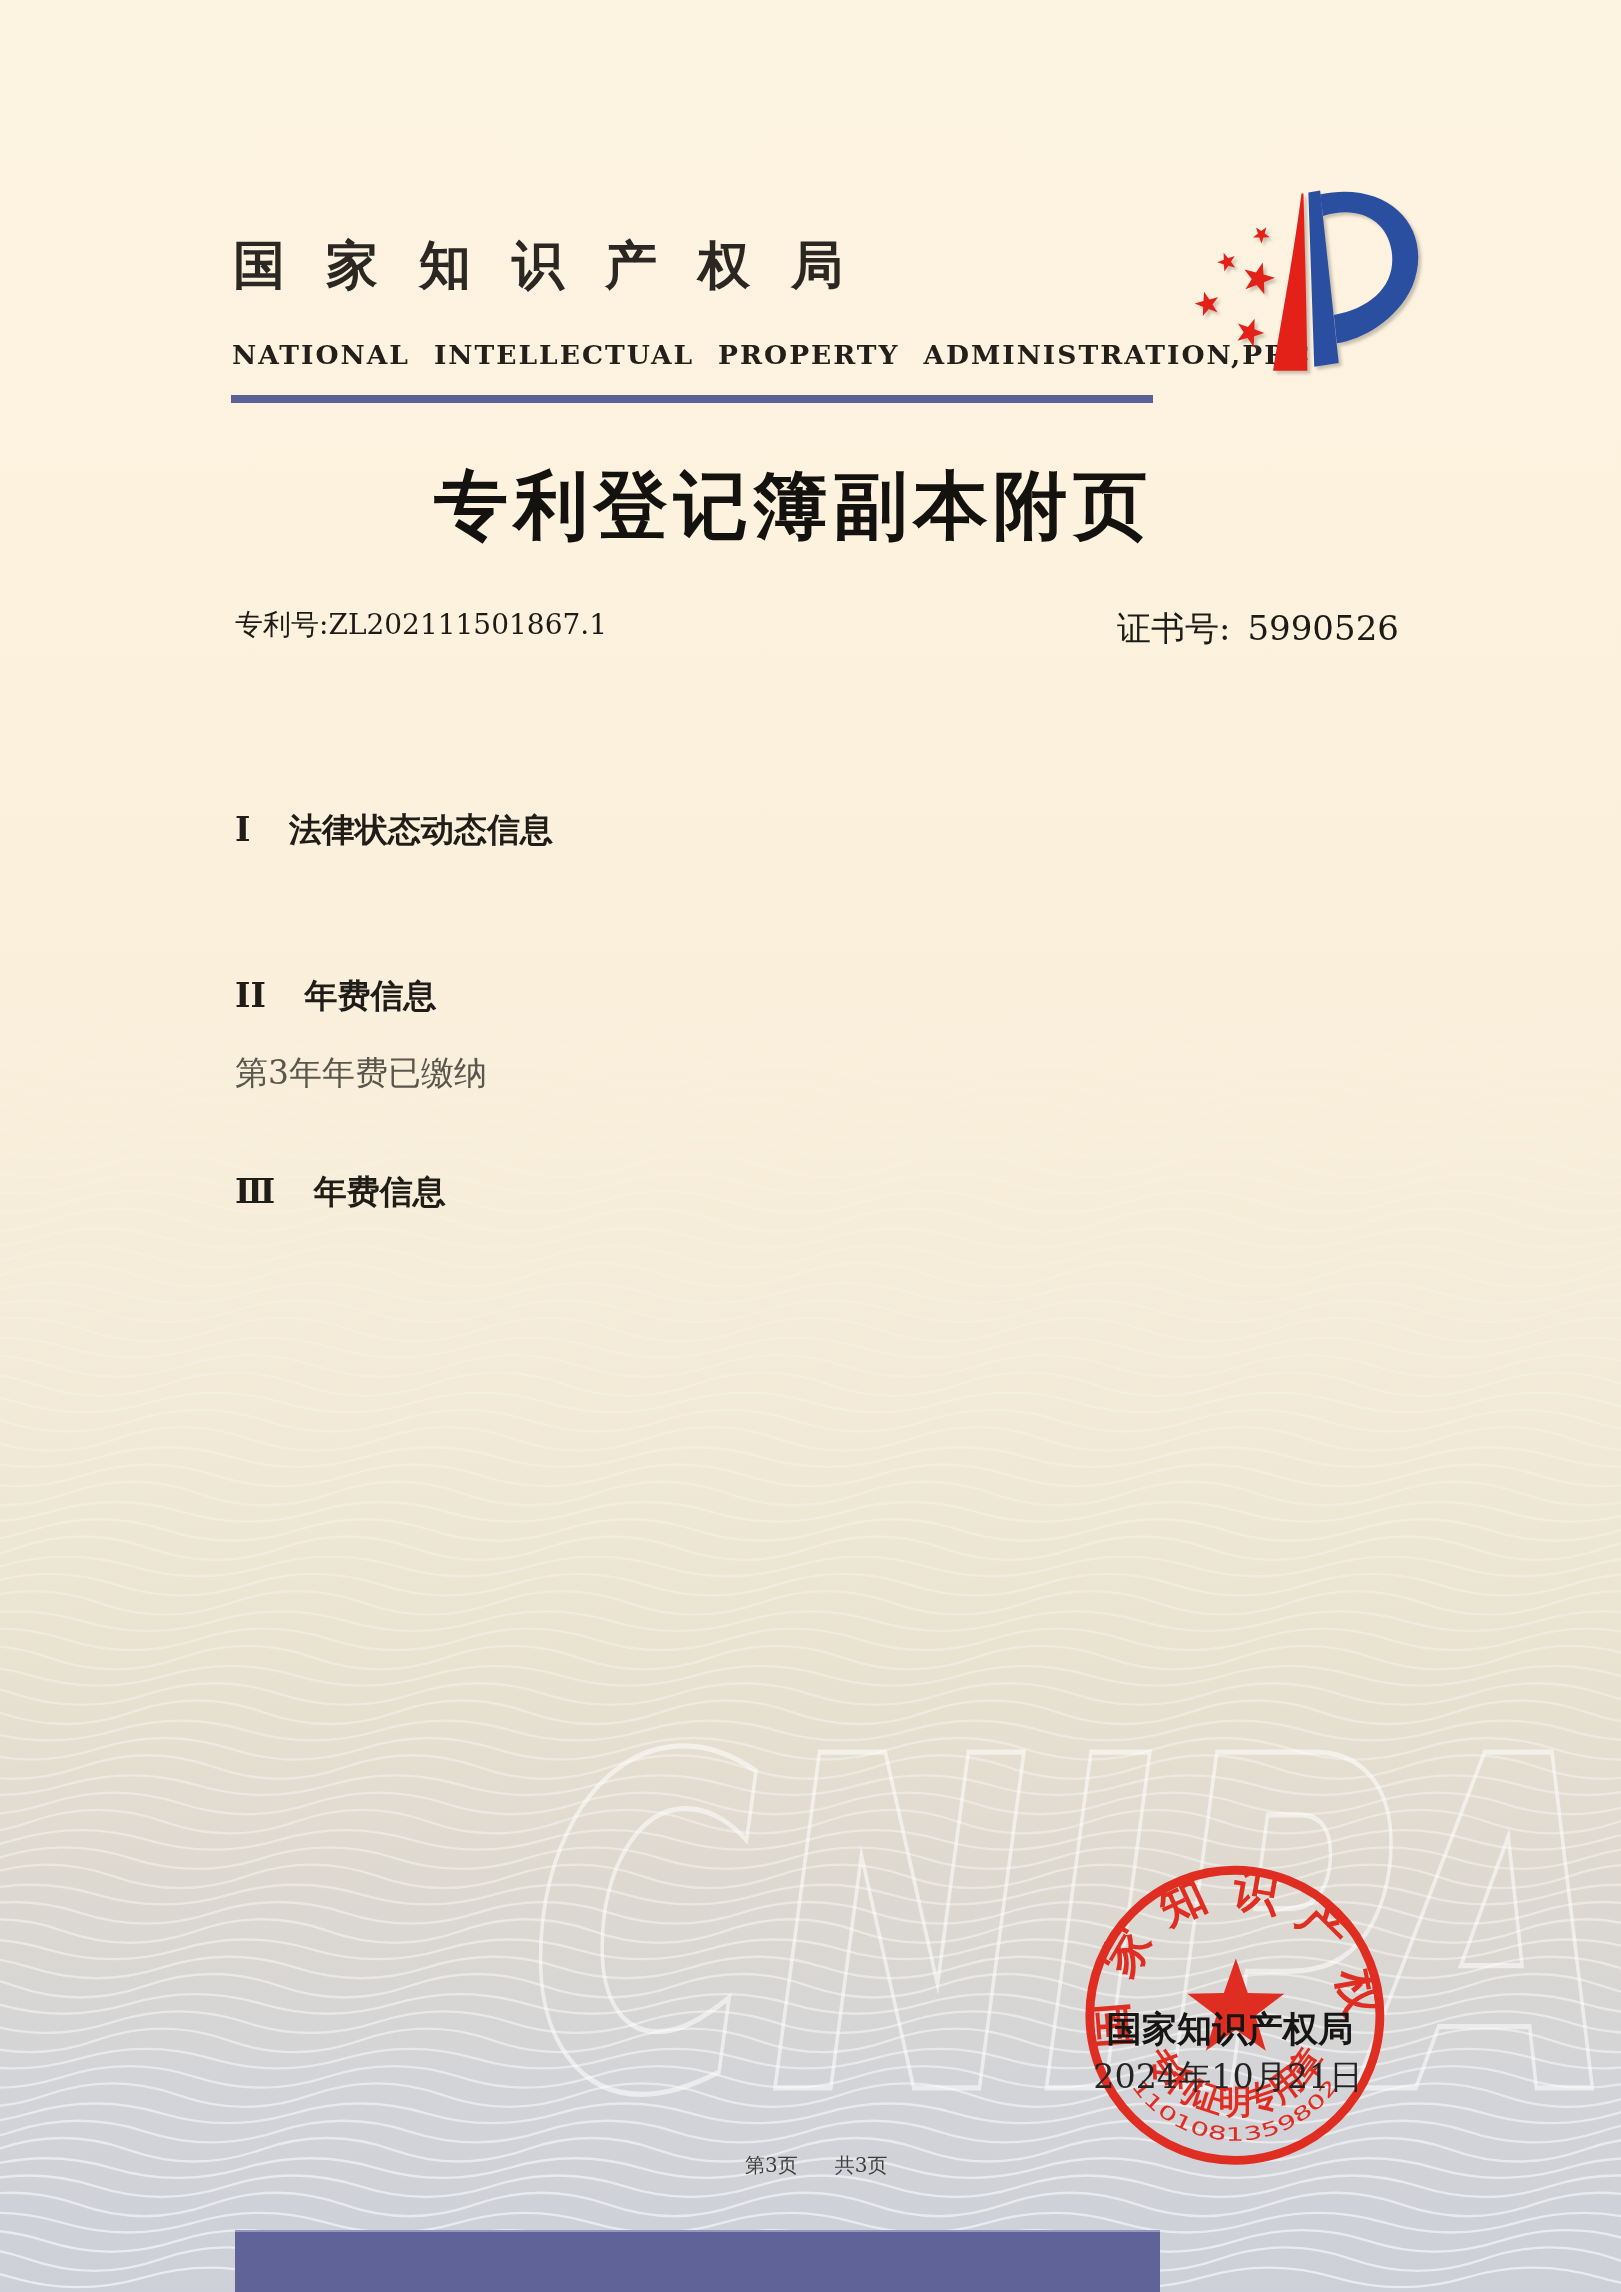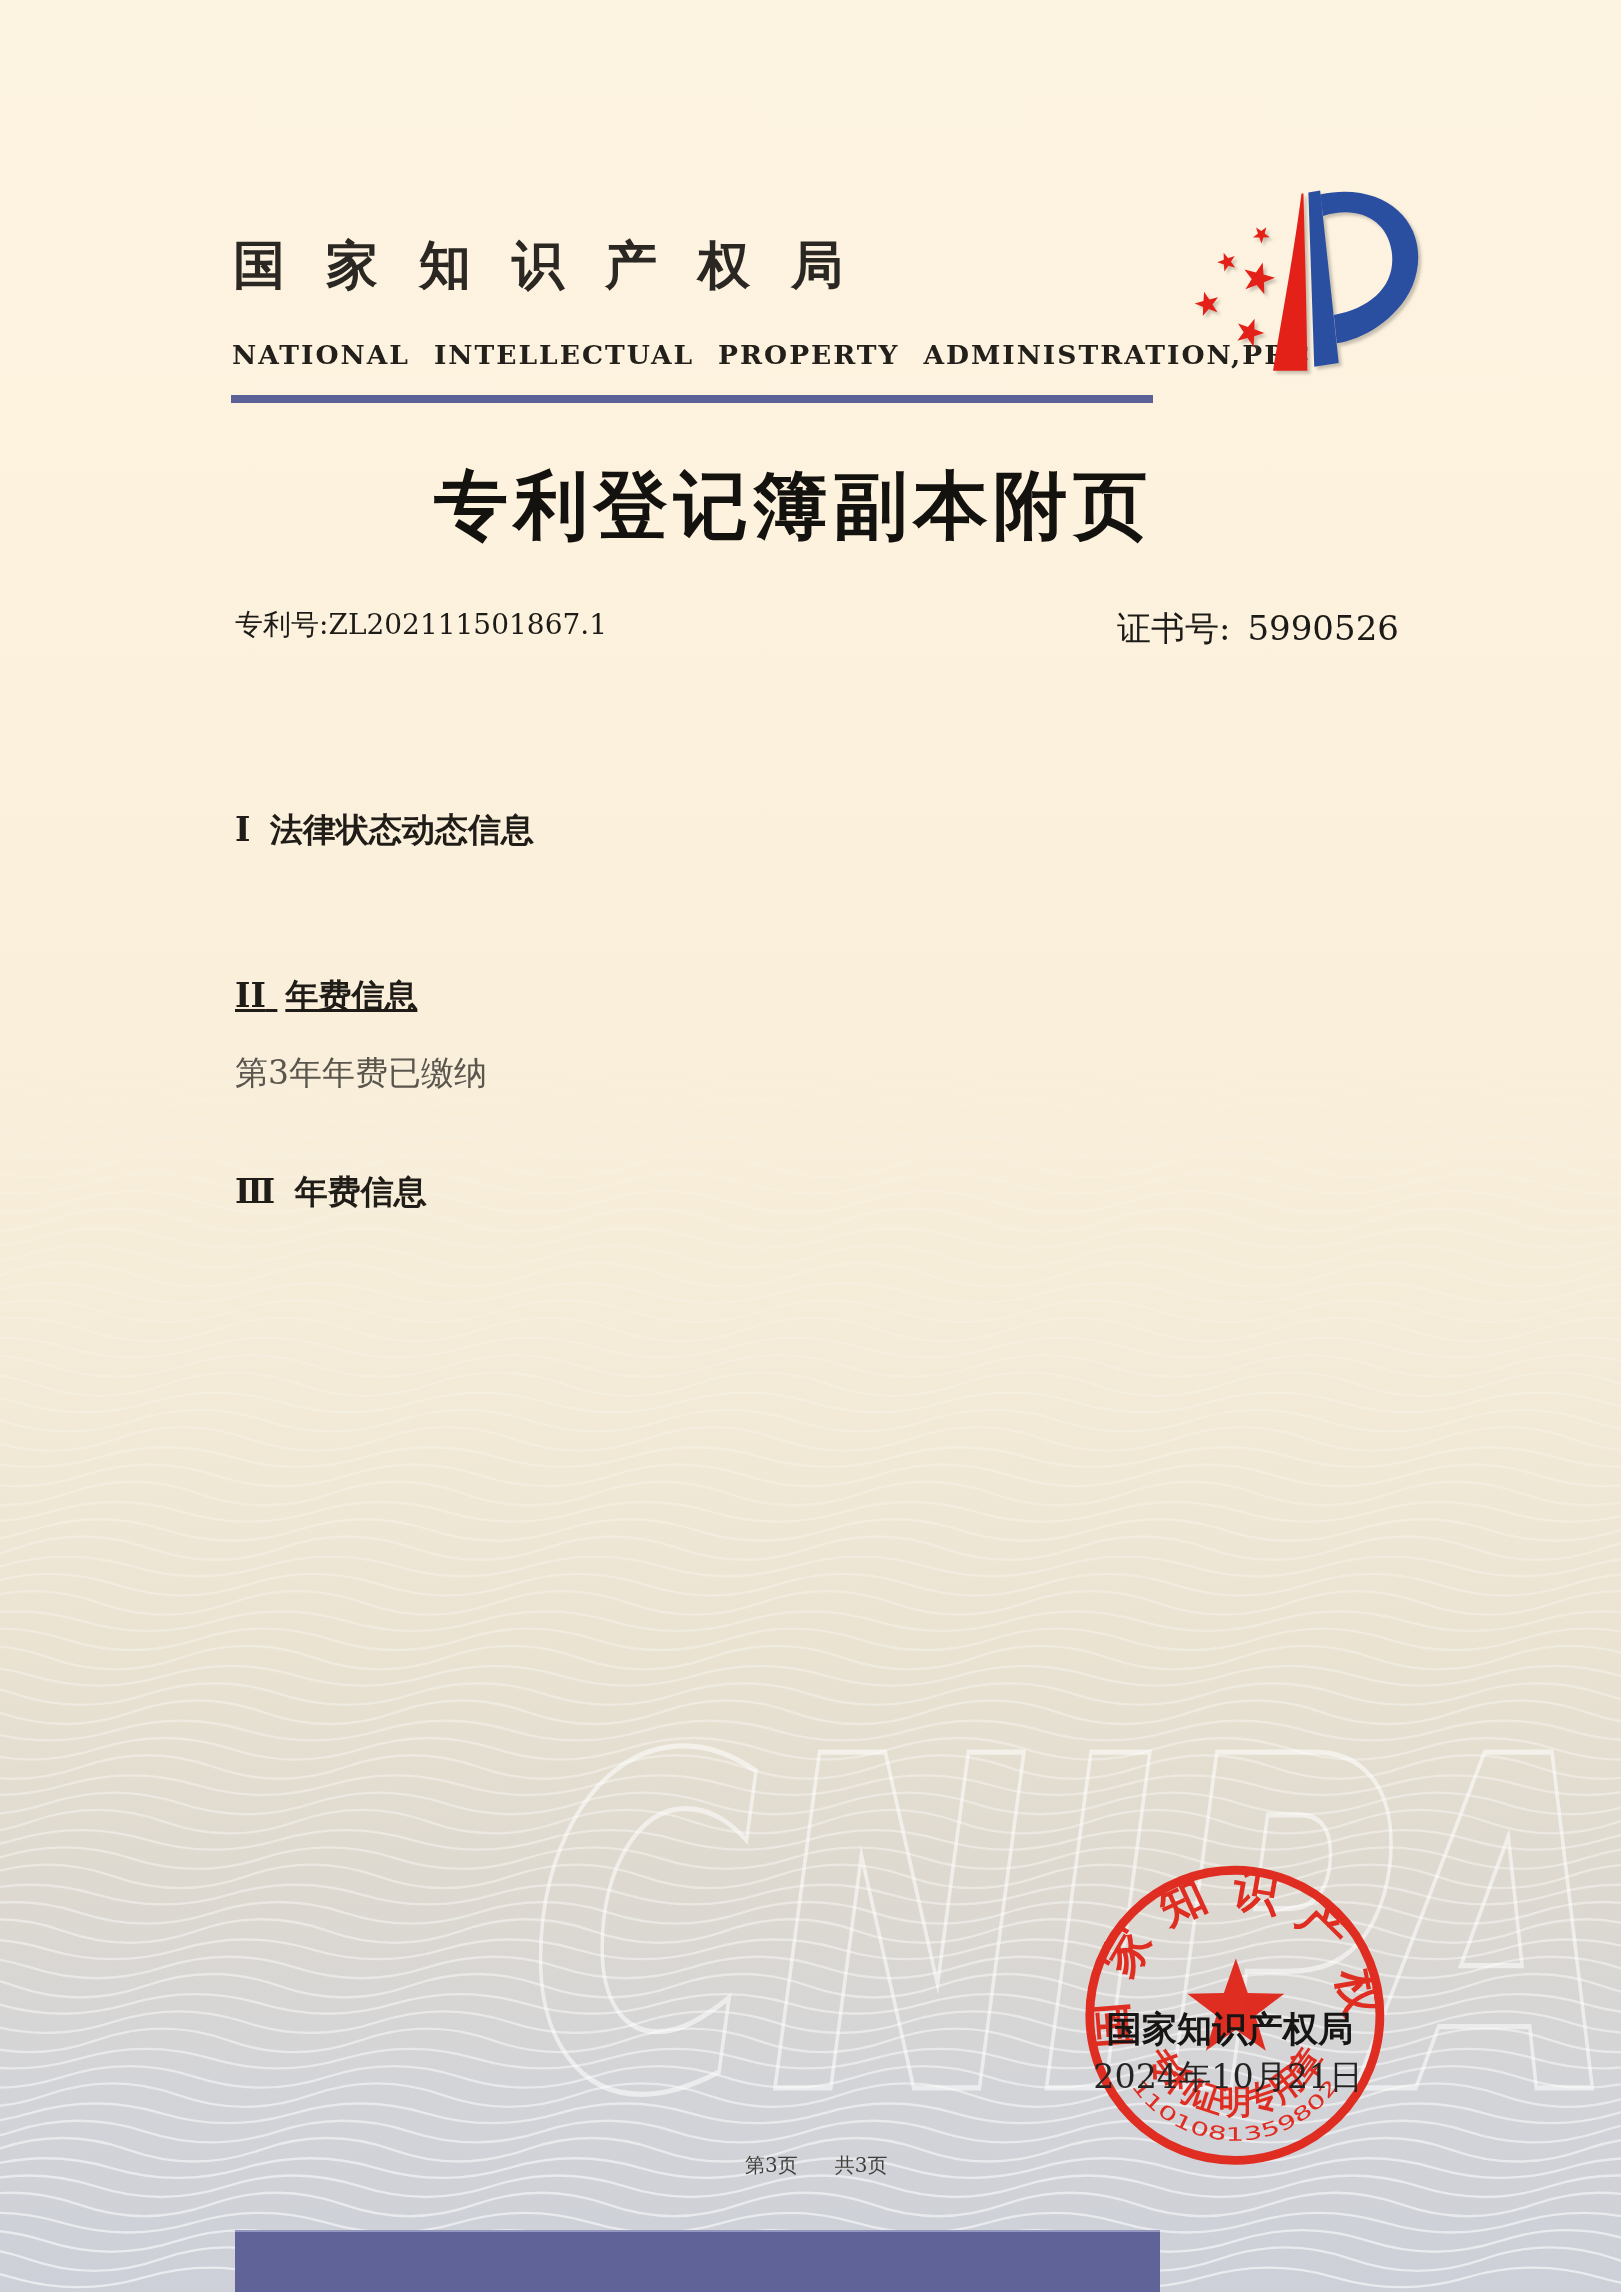--- a/index.html
+++ b/index.html
@@ -28,23 +28,23 @@
     top:395px;left:231px;width:922px;height:7.8px;background:#5b6197;z-index:2;
   }
   .doc-title{
     top:457px;left:434px;font-size:74px;font-weight:700;letter-spacing:5.9px;
     color:#14120f;z-index:2;white-space:nowrap;text-align:right;
   }
   .patent-row{top:606px;left:235px;font-size:28px;z-index:2;white-space:nowrap;}
   .cert-row{top:606px;left:1117px;font-size:34px;z-index:2;white-space:nowrap;}
   .cert-row .val{margin-left:17px;}
   .section{left:235px;font-size:33px;font-weight:700;z-index:2;white-space:nowrap;color:#201d18;}
-  .section .sec-title{margin-left:8px;}
+  .section .sec-title{margin-left:27px;}
   #sec-1{top:808px;}
-  #sec-2{top:974px;text-decoration:underline;}
+  #sec-2{top:974px;}
   #sec-3{top:1170px;}
   .section-body{
     top:1051px;left:235px;font-size:33px;color:#5a564e;z-index:2;white-space:nowrap;
   }
   .footer-row{
     top:2152px;left:745px;font-size:20px;color:#3f3e3a;z-index:2;
     display:flex;gap:37px;white-space:nowrap;
   }
   .bottom-band{
     top:2230px;left:235px;width:925px;height:63px;background:#5f6397;

